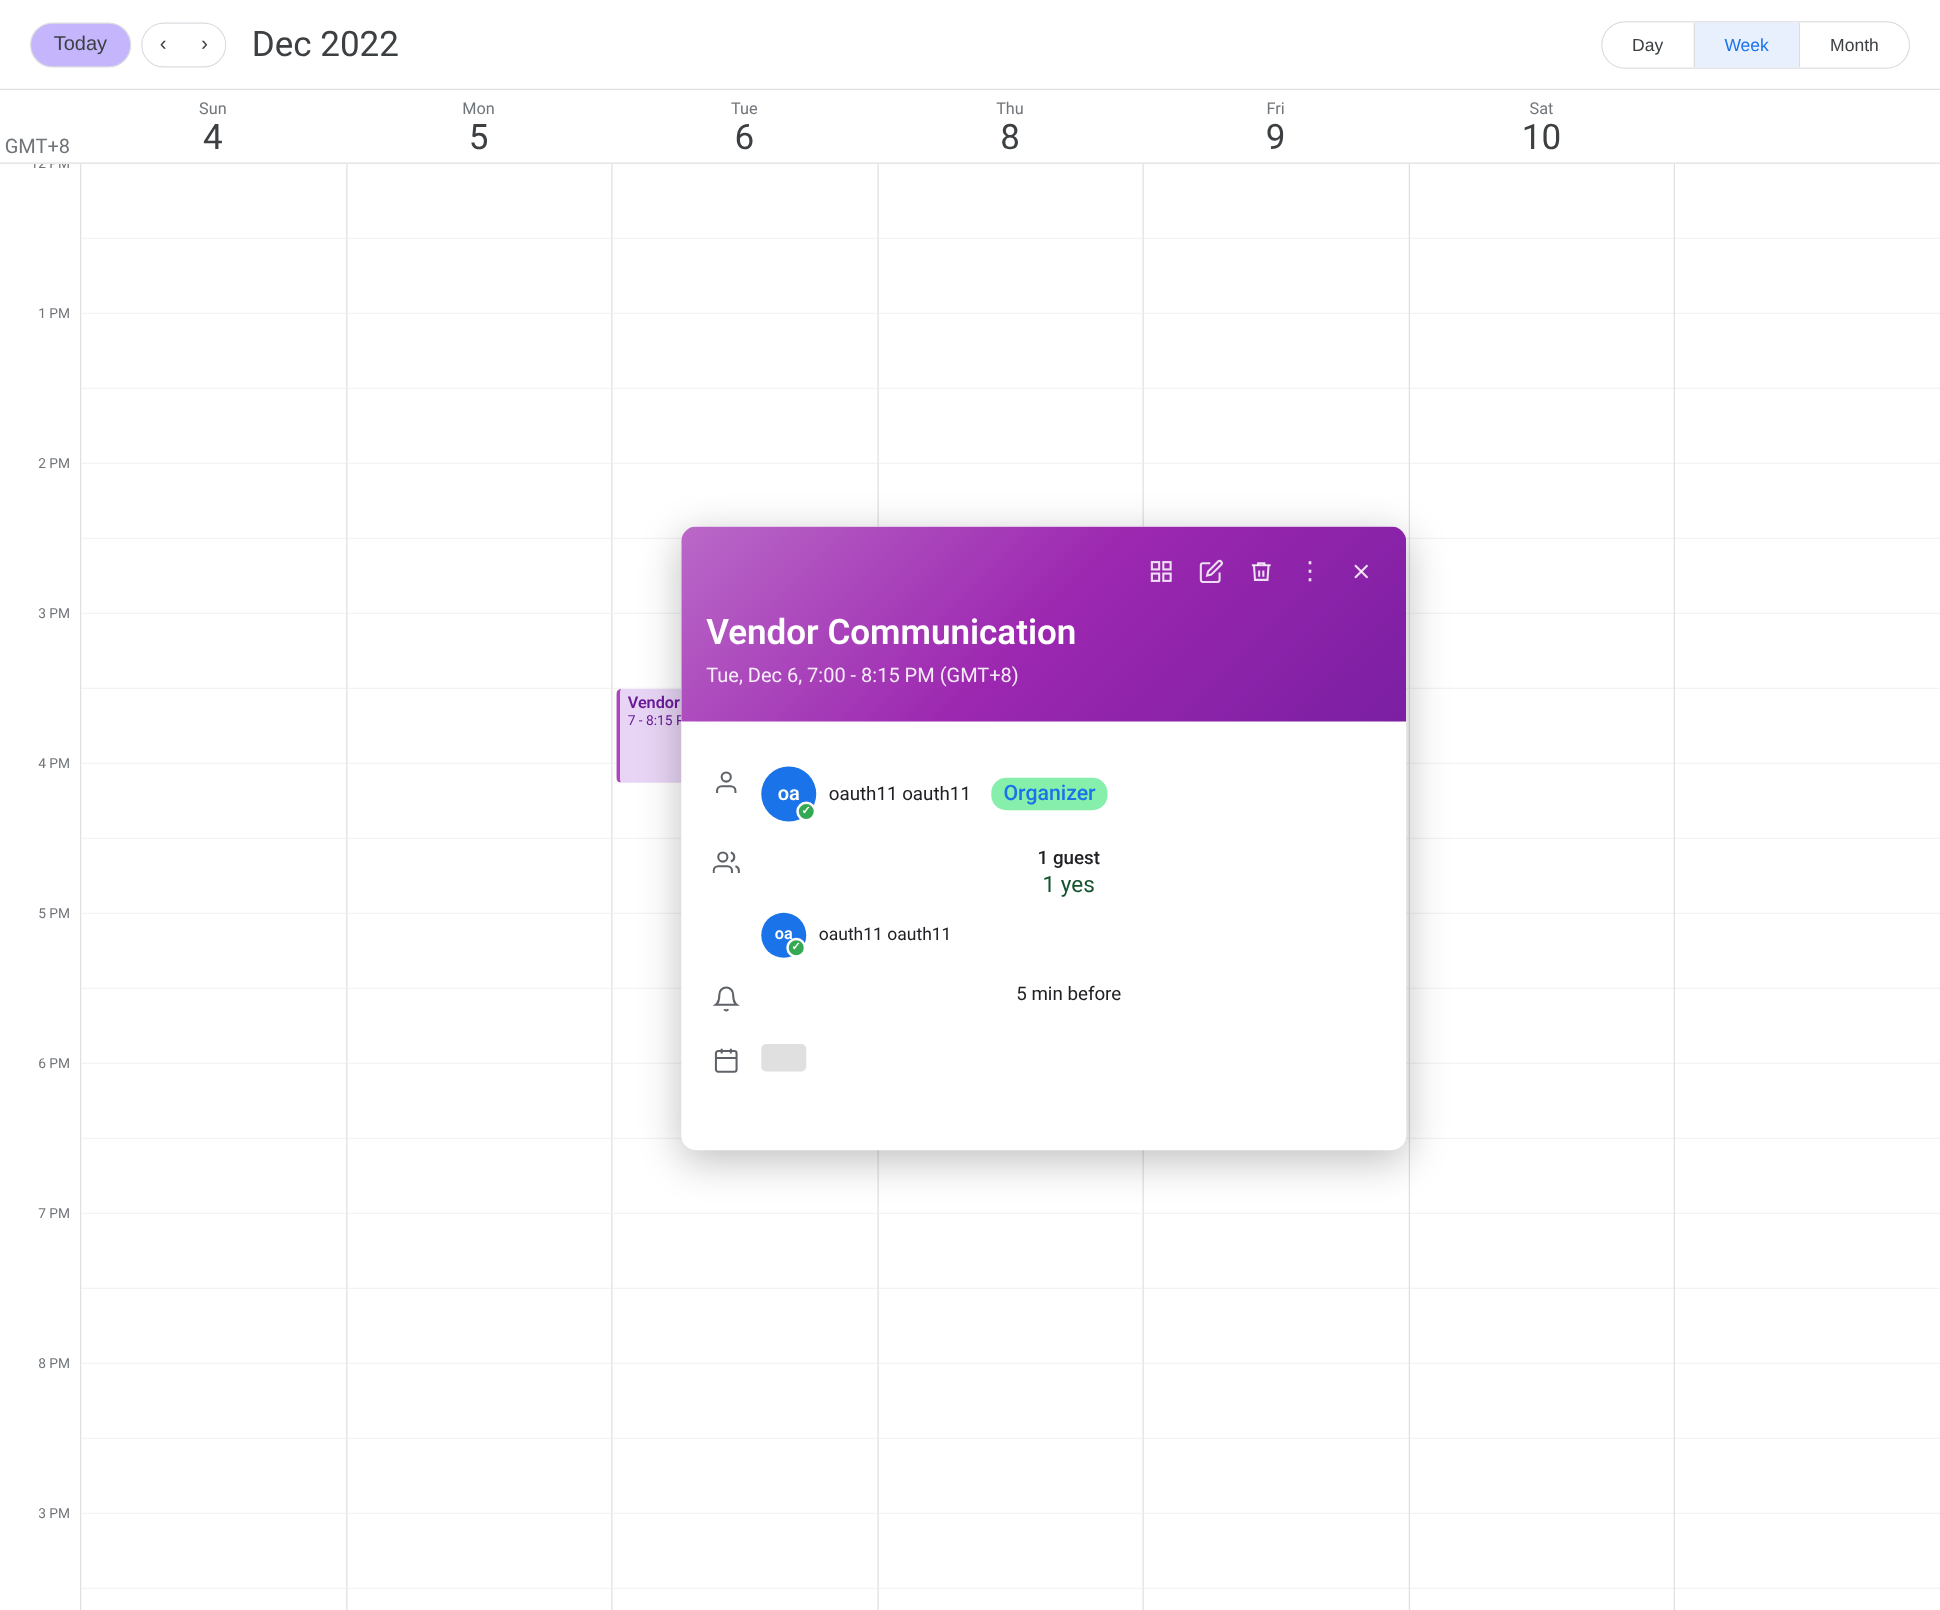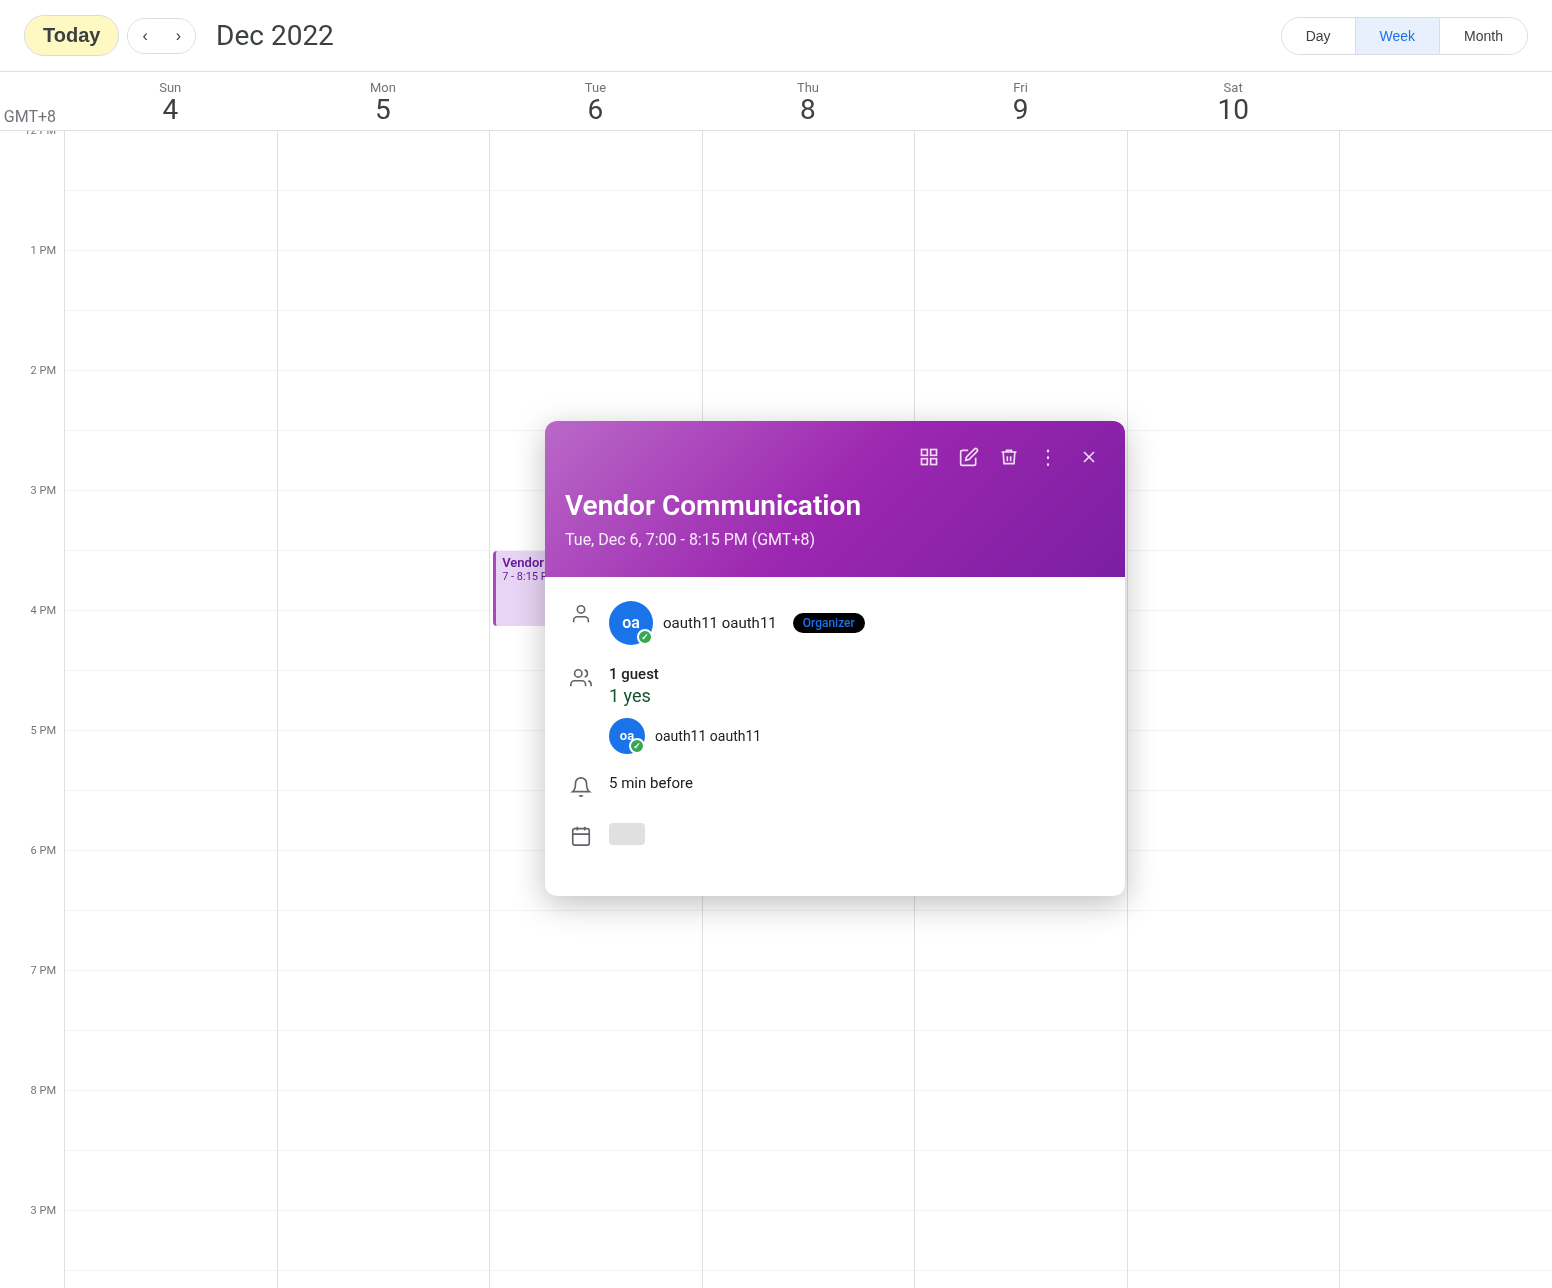--- a/index.html
+++ b/index.html
@@ -1,20 +1,20 @@
 <!DOCTYPE html>
 <html><head>
   <meta charset="utf-8">
   <style>
     * { box-sizing: border-box; margin: 0; padding: 0; }
     body { font-family: 'Google Sans', Roboto, Arial, sans-serif; background: #fff; color: #202124; font-size: 14px; overflow: hidden; width: 1552px; height: 1288px; }
 
     
     .header { display: flex; align-items: center; padding: 12px 24px; border-bottom: 1px solid #e0e0e0; height: 72px; }
-    .today-btn { border: 1px solid #dadce0; border-radius: 20px; padding: 8px 18px; font-size: 20px; cursor: pointer; background: #fef9c3; color: #3c4043; font-weight: 700; }
+    .today-btn { border: 1px solid #dadce0; border-radius: 20px; padding: 8px 18px; font-size: 16px; cursor: pointer; background: #c4b5fd; color: #3c4043; font-weight: 400; }
     .nav-btns { display: flex; border: 1px solid #dadce0; border-radius: 20px; margin-left: 8px; overflow: hidden; }
     .nav-btn { background: #fff; border: none; padding: 8px 14px; cursor: pointer; color: #3c4043; font-size: 16px; }
     .month-title { font-size: 28px; font-weight: 400; margin-left: 20px; color: #3c4043; }
     .spacer { flex: 1; }
     .view-switcher { display: flex; border: 1px solid #dadce0; border-radius: 20px; overflow: hidden; }
     .view-btn { background: #fff; border: none; padding: 10px 24px; cursor: pointer; font-size: 14px; color: #3c4043; font-weight: 500; }
     .view-btn.active { background: #e8f0fe; color: #1a73e8; }
     .view-btn:first-child { border-right: 1px solid #dadce0; }
     .view-btn:last-child { border-left: 1px solid #dadce0; }
 
@@ -41,30 +41,30 @@
     .event-time-small { font-size: 11px; color: #6a1b9a; }
     .event-icon-small { position: absolute; top: 4px; right: 4px; color: #9c27b0; font-size: 12px; }
 
     
     .popup-overlay { position: absolute; top: 290px; left: 545px; z-index: 100; width: 580px; border-radius: 12px; box-shadow: 0 8px 32px rgba(0,0,0,0.25); overflow: hidden; background: #fff; }
     .popup-header { background: linear-gradient(135deg, #ba68c8, #9c27b0, #7b1fa2); padding: 20px 20px 28px; position: relative; }
     .popup-actions { display: flex; justify-content: flex-end; gap: 8px; margin-bottom: 16px; }
     .popup-action-btn { background: none; border: none; cursor: pointer; color: rgba(255,255,255,0.85); padding: 4px; font-size: 18px; border-radius: 50%; width: 32px; height: 32px; display: flex; align-items: center; justify-content: center; }
     .popup-event-title { font-size: 28px; font-weight: 600; color: #fff; margin-bottom: 8px; }
     .popup-event-time { font-size: 16px; color: rgba(255,255,255,0.9); }
-    .popup-body { padding: 24px 24px; }
+    .popup-body { padding: 36px 24px; text-align: center; }
     .popup-row { display: flex; align-items: flex-start; gap: 16px; margin-bottom: 20px; }
     .popup-row-icon { color: #5f6368; font-size: 20px; margin-top: 2px; width: 24px; text-align: center; flex-shrink: 0; }
     .popup-row-content { flex: 1; }
     .organizer-row { display: flex; align-items: center; gap: 10px; }
     .avatar { width: 44px; height: 44px; border-radius: 50%; background: #1a73e8; display: flex; align-items: center; justify-content: center; font-size: 16px; font-weight: 600; color: #fff; position: relative; flex-shrink: 0; }
     .avatar-check { position: absolute; bottom: 0; right: 0; width: 16px; height: 16px; background: #34a853; border-radius: 50%; display: flex; align-items: center; justify-content: center; border: 2px solid #fff; }
     .avatar-check::after { content: '✓'; font-size: 9px; color: #fff; font-weight: 700; }
     .organizer-name { font-size: 15px; color: #202124; }
-    .organizer-badge { background: #000000; color: #1a73e8; font-size: 12px; padding: 3px 10px; border-radius: 12px; font-weight: 500; margin-left: 6px; }
+    .organizer-badge { background: #86efac; color: #1a73e8; font-size: 17px; padding: 3px 10px; border-radius: 12px; font-weight: 500; margin-left: 6px; }
     .guest-count { font-size: 15px; color: #202124; font-weight: 500; }
     .guest-sub { font-size: 18px; color: #14532d; margin-top: 2px; }
     .guest-item { display: flex; align-items: center; gap: 10px; margin-top: 12px; }
     .guest-name { font-size: 14px; color: #202124; }
     .reminder-text { font-size: 15px; color: #202124; }
     .calendar-color-box { width: 36px; height: 22px; background: #e0e0e0; border-radius: 4px; }
 
     
     .grid-body::-webkit-scrollbar { display: none; }
   </style>

